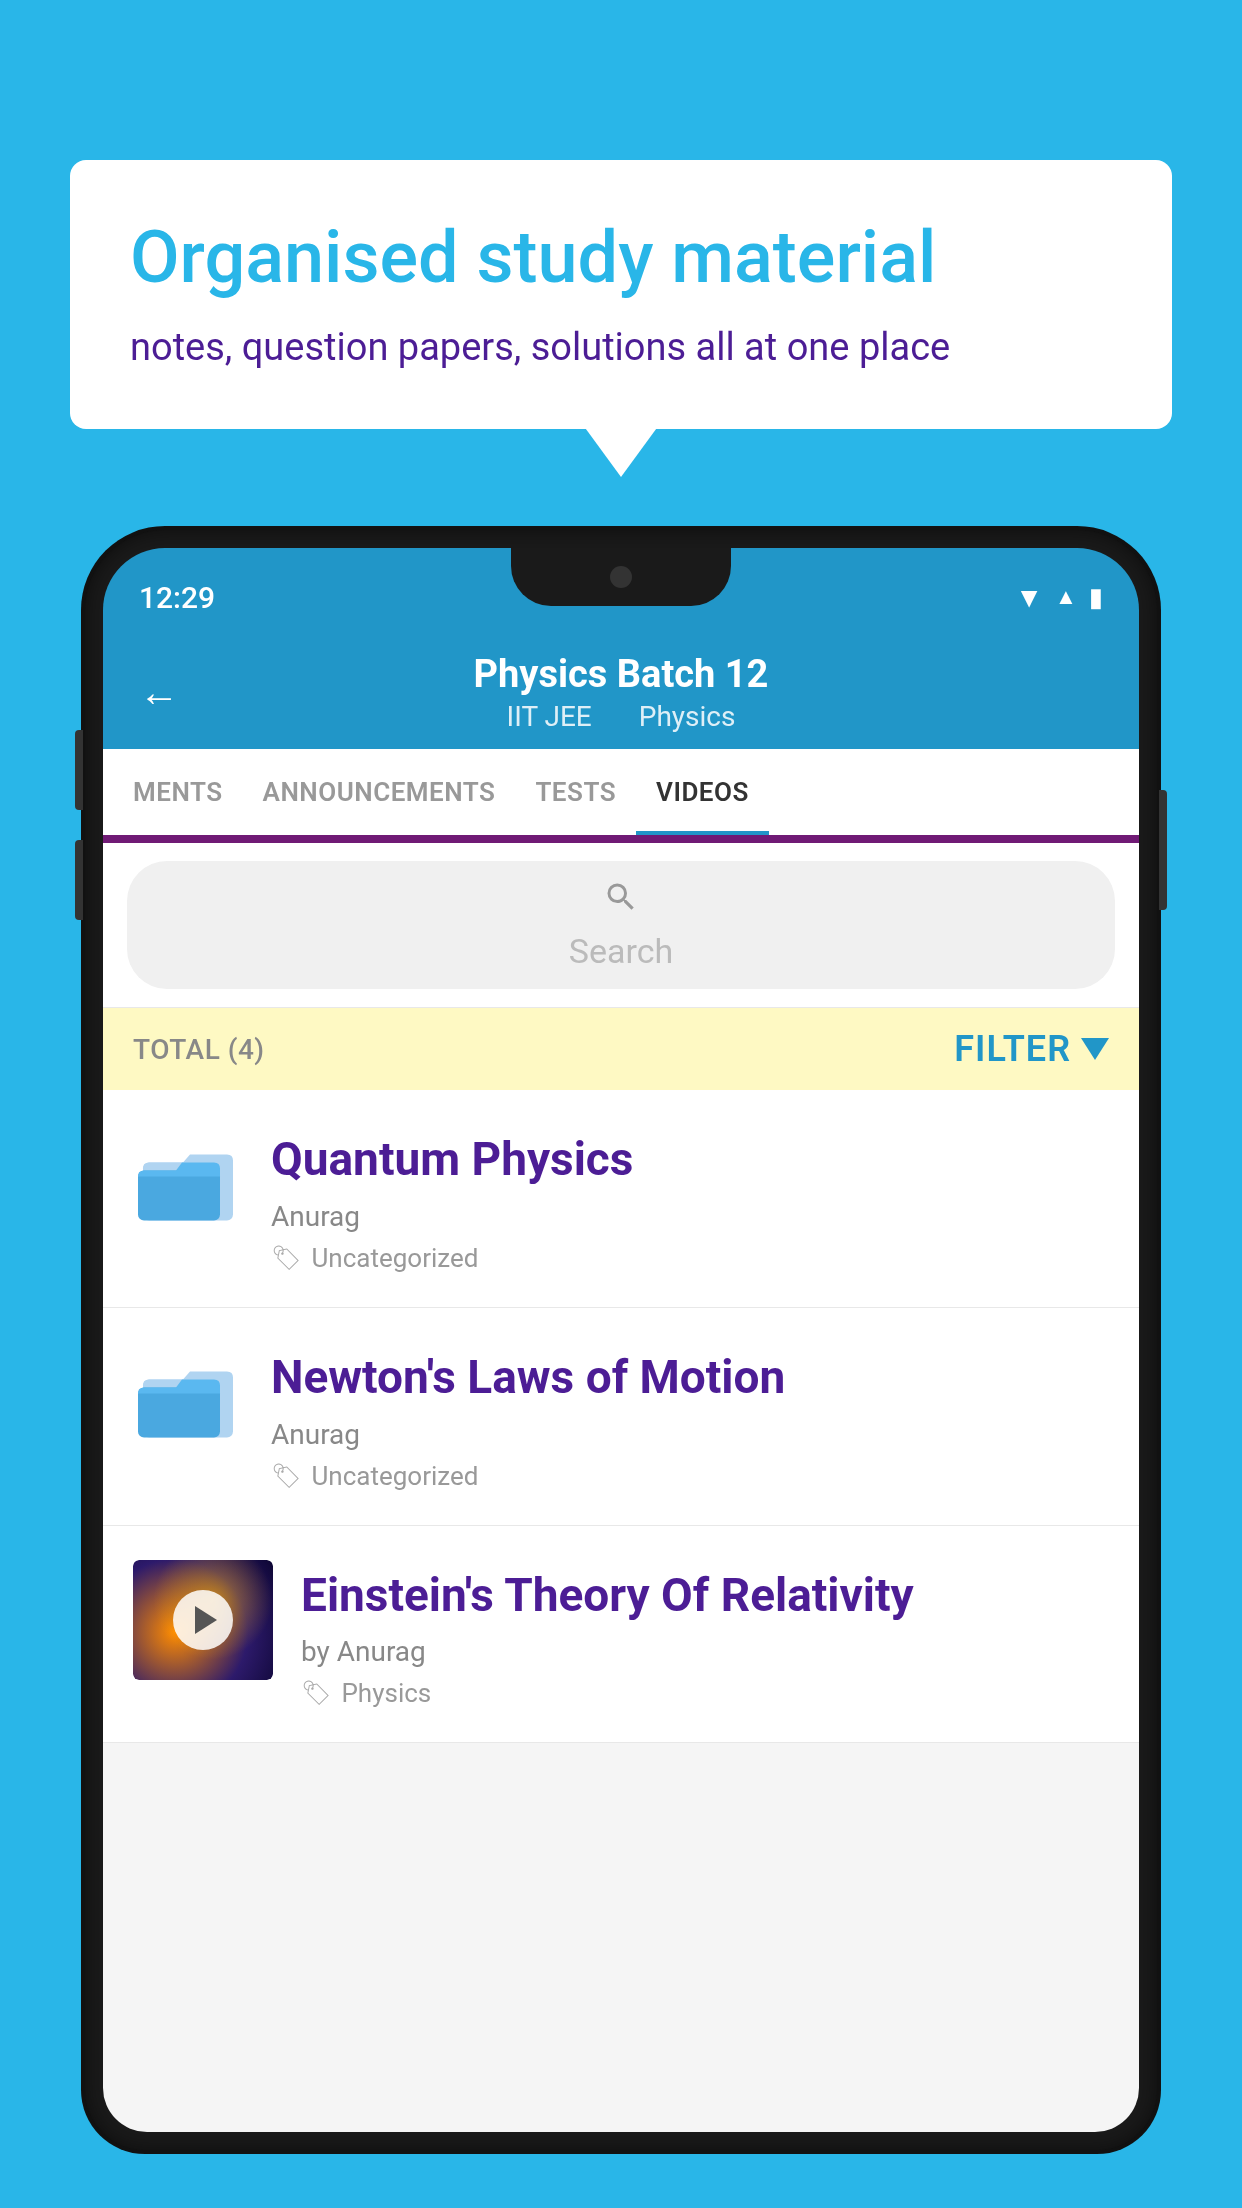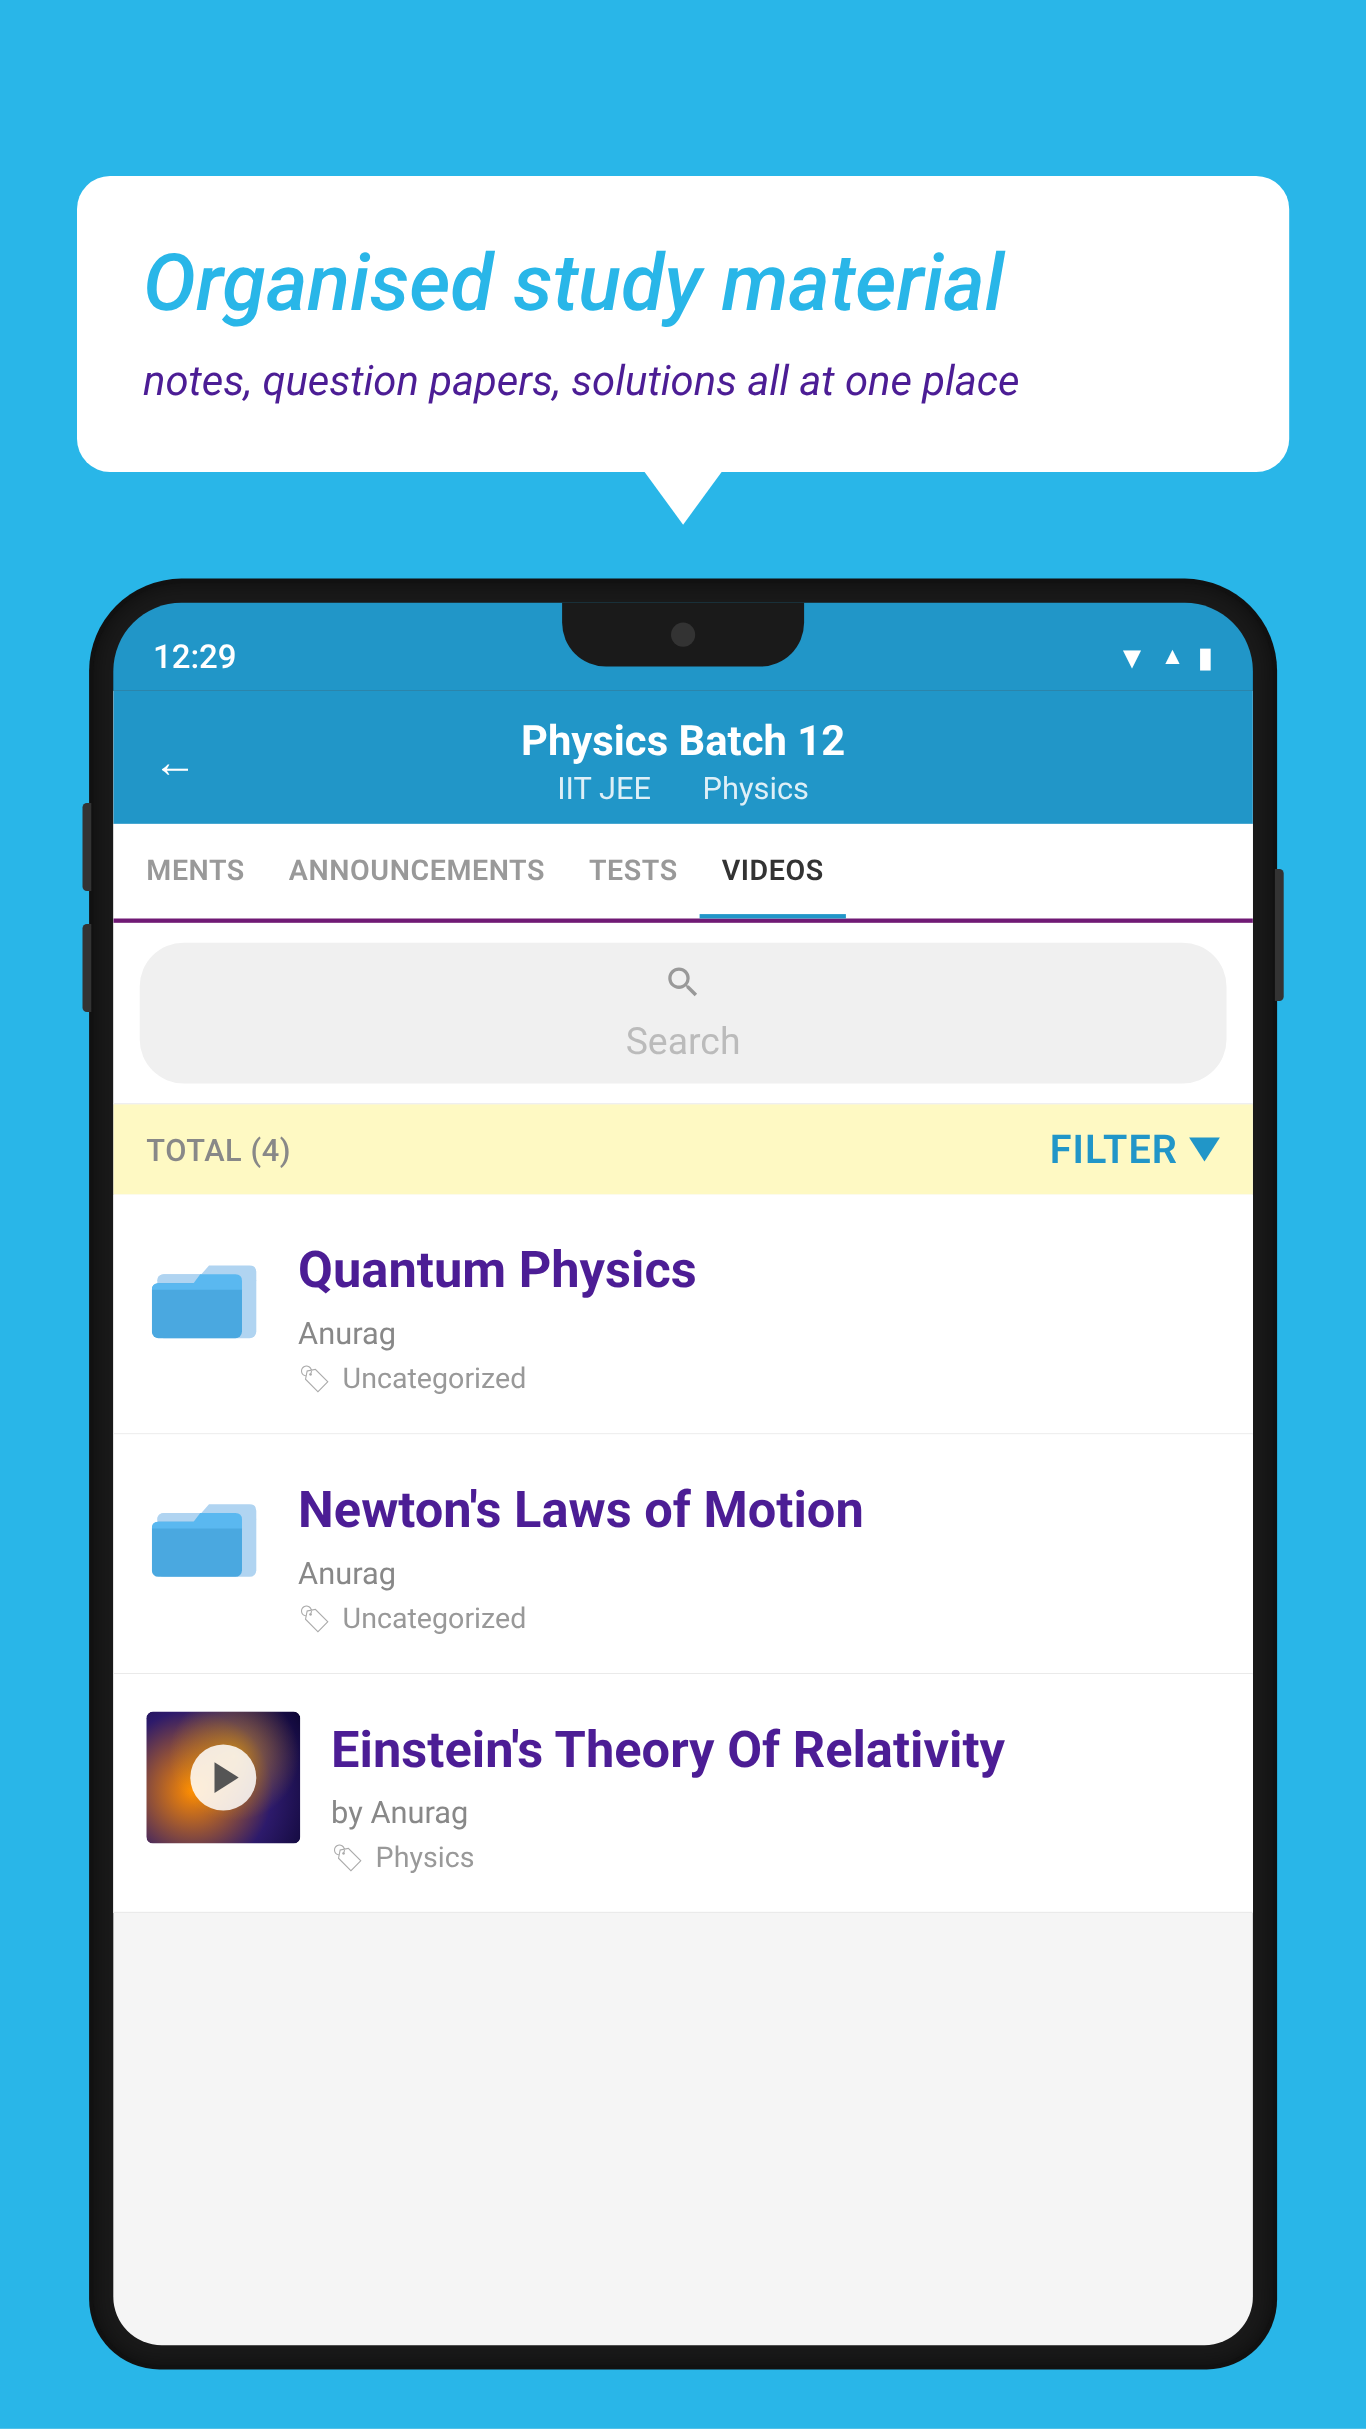--- a/index.html
+++ b/index.html
@@ -16,24 +16,23 @@
     
     .speech-bubble-wrapper {
       position: absolute;
       top: 160px;
       left: 70px;
       right: 70px;
     }
 
     .speech-bubble {
       background: white;
-      border-radius: 30px;
+      border-radius: 16px;
       padding: 55px 60px 60px 60px;
       position: relative;
-      font-style: italic;
     }
 
     .speech-bubble::after {
       content: '';
       position: absolute;
       bottom: -48px;
       left: 50%;
       transform: translateX(-50%);
       width: 0;
       height: 0;
@@ -177,21 +176,21 @@
     }
 
     .header-subtitle span {
       margin: 0 10px;
     }
 
     
     .tabs-bar {
       background: white;
       display: flex;
-      border-bottom: 4px solid #701a75;
+      border-bottom: 8px solid #701a75;
       padding: 0 10px;
     }
 
     .tab-item {
       padding: 28px 20px;
       font-size: 26px;
       font-weight: 600;
       color: #999;
       letter-spacing: 0.5px;
       text-transform: uppercase;

